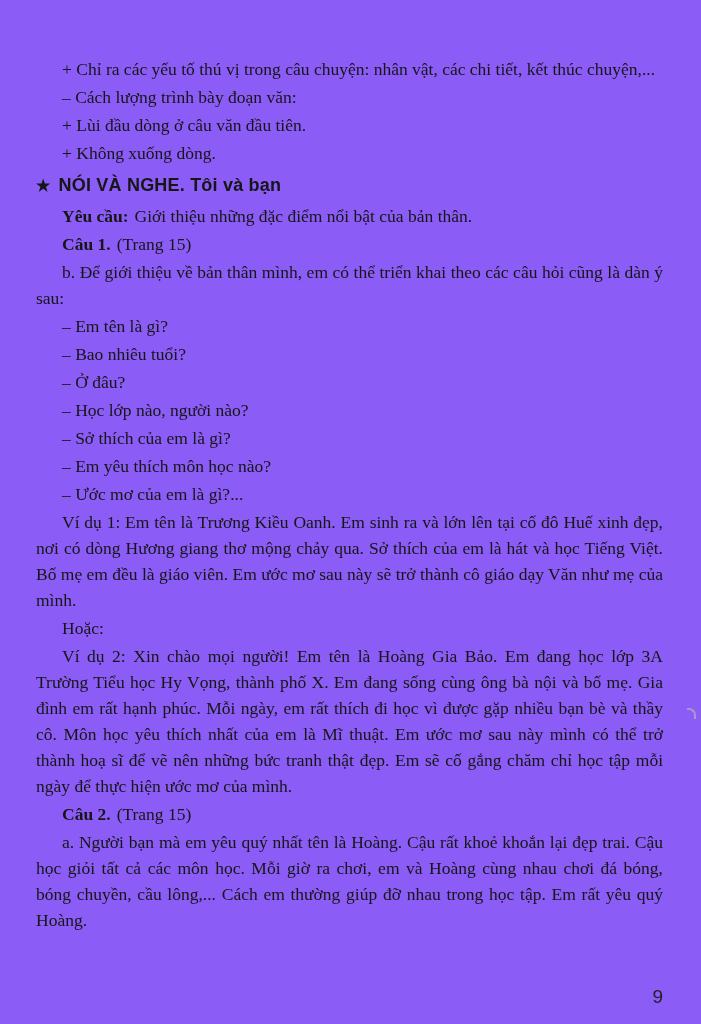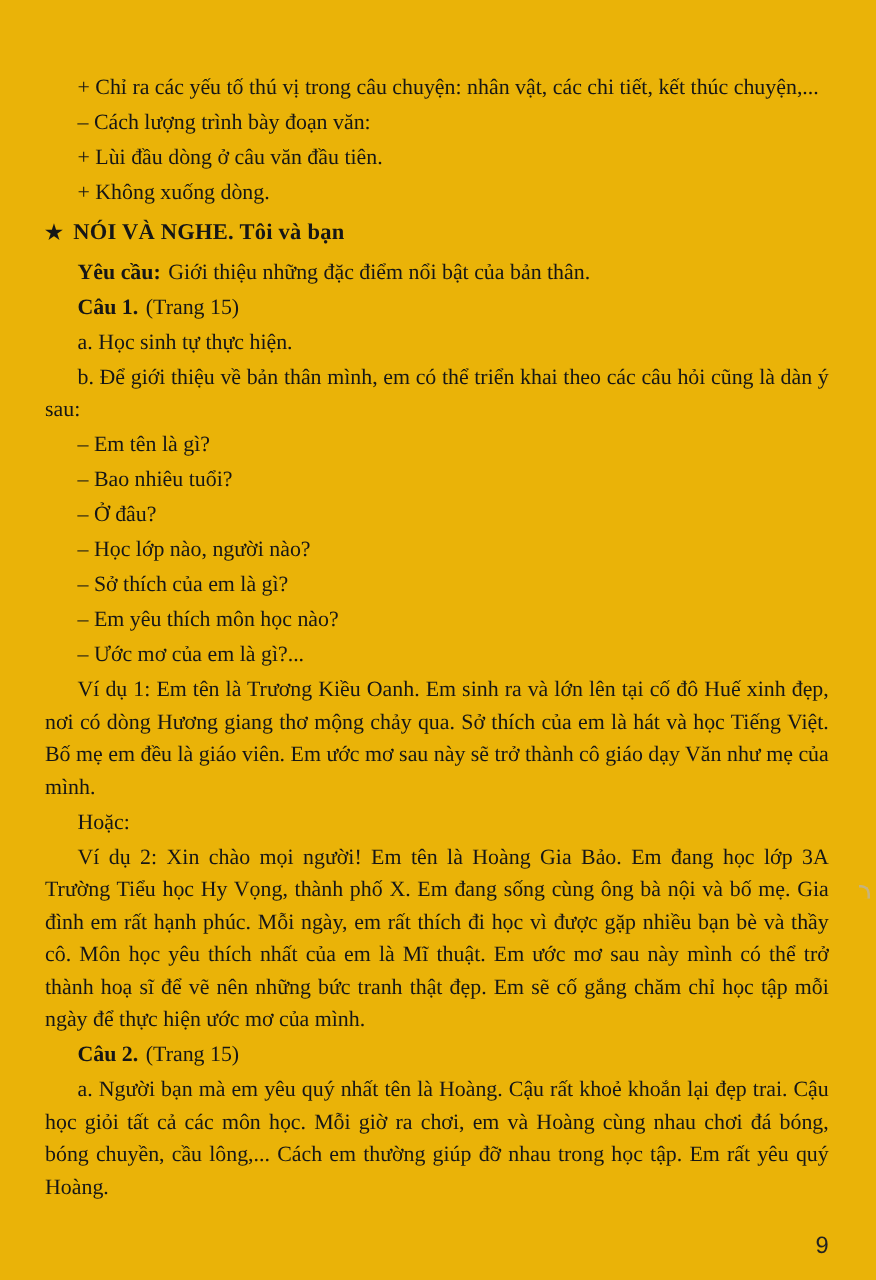--- a/index.html
+++ b/index.html
@@ -1,40 +1,40 @@
 <!DOCTYPE html>
 <html lang="vi"><head>
 <meta charset="utf-8">
 <style>
   html, body { margin: 0; padding: 0; background: #e9e9e9; }
   .page {
     position: relative;
     width: 701px;
     height: 1024px;
     margin: 0 auto;
-    background: #eab308;
+    background: #8b5cf6;
     color: #161616;
     font-family: "Liberation Serif", "DejaVu Serif", serif;
     font-size: 17.5px;
     line-height: 26px;
     overflow: hidden;
     box-sizing: border-box;
     padding: 56px 38px 0 36px;
   }
   .block { margin: 0 0 2px 0; }
   .para {
     text-align: justify;
     text-indent: 26px;
   }
   .line {
     text-indent: 26px;
     white-space: nowrap;
   }
   .heading {
-    font-family: Liberation Serif, serif;
+    font-family: Liberation Sans, sans-serif;
     font-weight: bold;
     font-size: 18px;
     margin: 6px 0 4px 0;
     letter-spacing: 0.2px;
   }
   .heading .star { margin-right: 8px; font-size: 16px; }
   .bold-label { font-weight: bold; margin-right: 6px; text-align: center; }
   .page-number {
     position: absolute;
     right: 38px;
@@ -73,21 +73,20 @@
   </div>
 
   <div class="block line">
     <span class="bold-label">Yêu cầu:</span><span>Giới thiệu những đặc điểm nổi bật của bản thân.</span>
   </div>
 
   <div class="block line">
     <span class="bold-label">Câu 1.</span><span>(Trang 15)</span>
   </div>
 
-  <div class="block line">a. Học sinh tự thực hiện.</div>
   <div class="block para">b. Để giới thiệu về bản thân mình, em có thể triển khai theo các câu hỏi cũng là dàn ý sau:</div>
 
   <div class="block line">– Em tên là gì?</div>
   <div class="block line">– Bao nhiêu tuổi?</div>
   <div class="block line">– Ở đâu?</div>
   <div class="block line">– Học lớp nào, người nào?</div>
   <div class="block line">– Sở thích của em là gì?</div>
   <div class="block line">– Em yêu thích môn học nào?</div>
   <div class="block line">– Ước mơ của em là gì?...</div>
 

